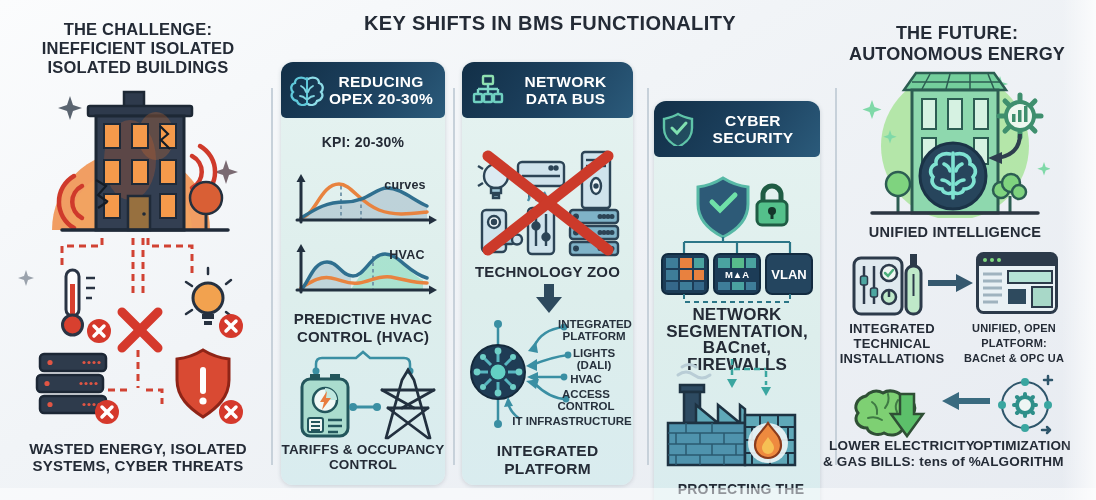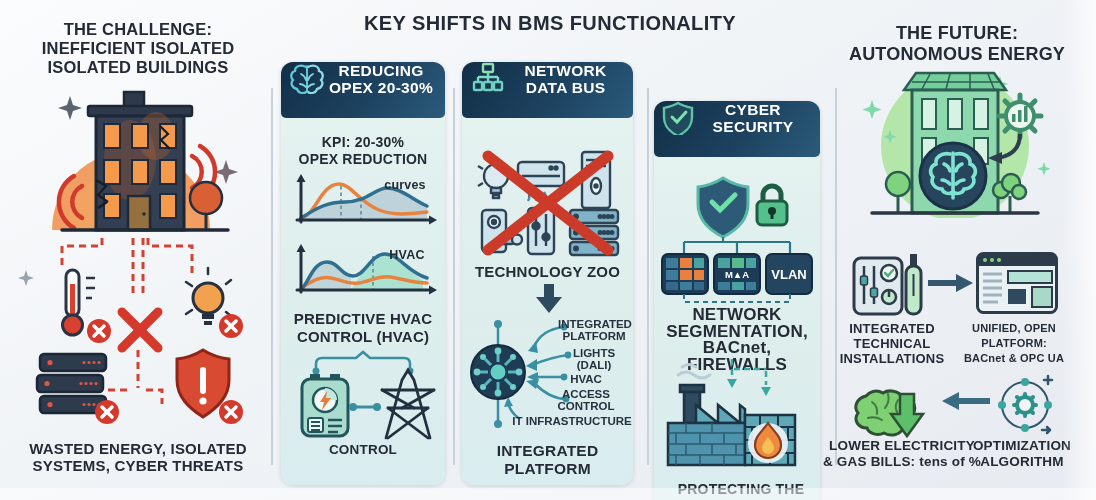--- a/index.html
+++ b/index.html
@@ -6,21 +6,21 @@
   #stage{position:relative;width:1096px;height:500px;overflow:hidden;
     font-family:"Liberation Sans","DejaVu Sans",sans-serif;
     background:linear-gradient(150deg,#fbfcfd 0%,#f1f4f7 40%,#e7ebf1 100%);}
   .abs{position:absolute;}
   .cap{font-weight:bold;color:#242b36;text-align:center;letter-spacing:.2px;}
   .cap span{display:block;}
   .card{position:absolute;top:62px;height:423px;border-radius:12px;
     background:linear-gradient(180deg,#e6f3f1 0%,#ddeeec 55%,#d9ecef 100%);
     box-shadow:0 1px 4px rgba(40,60,80,.18);}
   .card-header{position:absolute;left:0;top:0;width:100%;height:56px;
-    border-radius:12px 12px 5px 5px;display:flex;
+    border-radius:12px 12px 5px 5px;display:flex;align-items:center;
     background:linear-gradient(125deg,#12python 0%,#000 100%);
     background:linear-gradient(125deg,#122f47 0%,#1d4260 55%,#2b5b7b 100%);
     box-sizing:border-box;padding:0 8px;}
   .card-header .htxt{flex:1;text-align:center;color:#fff;font-weight:bold;
     font-size:15.5px;line-height:17px;letter-spacing:.3px;}
   .card-header .htxt span{display:block;}
   .vdiv{position:absolute;top:88px;height:377px;width:2px;background:#c7d1da;}
   .hub-label{font-weight:bold;color:#27313d;text-align:center;font-size:11.5px;line-height:12px;}
   .hub-label span{display:block;}
 </style>
@@ -203,21 +203,20 @@
           <path d="M12,12 q4,2 5,6 M24,12 q-4,2 -5,6 M11,22 q3,0 6,3 M25,22 q-3,0 -6,3" stroke="#7fd4e0" stroke-width="1.8"></path>
         </g>
       </svg>
       <div class="htxt">
         <span>REDUCING</span>
         <span>OPEX 20-30%</span>
       </div>
     </div>
     <div class="abs cap" style="left:0;top:72px;width:164px;font-size:14px;line-height:17px;">
       <span>KPI: 20-30%</span>
-      <span>OPEX REDUCTION</span>
     </div>
 
     <svg class="abs" style="left:6px;top:110px;" width="152" height="64" viewBox="0 0 152 64">
       <path d="M14,46 C30,36 40,30 58,30 C80,30 88,16 100,16 C114,16 126,28 140,34 L140,47 L14,47 Z" fill="#8aa6ba" opacity="0.4"></path>
       <g stroke="#6f93a8" stroke-width="1.8" stroke-dasharray="3.5,3">
           <line x1="54" y1="14" x2="54" y2="47"></line>
           <line x1="74" y1="26" x2="74" y2="47"></line>
         </g>
       <path d="M14,46 C28,44 34,12 52,12 C64,12 72,30 92,38 C108,44 122,42 140,40" fill="none" stroke="#e8833f" stroke-width="3.5" stroke-linecap="round"></path>
       <path d="M14,46 C30,36 40,30 58,30 C80,30 88,16 100,16 C114,16 126,28 140,34" fill="none" stroke="#2f6f8f" stroke-width="3.5" stroke-linecap="round"></path>
@@ -277,20 +276,21 @@
       <circle cx="65" cy="57" r="4" fill="#3a8fa3"></circle>
         <circle cx="89" cy="57" r="4" fill="#3a8fa3"></circle>
       <g stroke="#22303f" stroke-width="2.8" fill="none" stroke-linecap="round">
         <path d="M98,88 L114,30 M142,88 L126,30 M114,30 L120,20 L126,30"></path>
         <line x1="94" y1="40" x2="146" y2="40"></line>
           <line x1="100" y1="58" x2="140" y2="58"></line>
         <path d="M94,40 L126,58 M146,40 L114,58 M100,58 L140,88 M140,58 L100,88"></path>
       </g>
     </svg>
     <div class="abs cap" style="left:0;top:380px;width:164px;font-size:13.5px;line-height:15px;">
+      <span>TARIFFS &amp; OCCUPANCY</span>
       <span>CONTROL</span>
     </div>
   </div>
 
   <div class="card" style="left:462px;width:171px;">
     <div class="card-header">
       <svg width="36" height="32" viewBox="0 0 36 32">
         <g fill="none" stroke-width="2.4">
           <rect x="13" y="2" width="10" height="8" rx="1" stroke="#8fe0b0"></rect>
           <path d="M18,10 V15 M8,15 H28 M8,15 V20 M18,15 V20 M28,15 V20" stroke="#7fd8c8"></path>
@@ -629,20 +629,21 @@
     </g>
     <g>
       <line x1="150" y1="147" x2="150" y2="130" stroke="#2c5d52" stroke-width="3"></line>
       <circle cx="141" cy="124" r="8" fill="#7fd37f" stroke="#2c5d52" stroke-width="2.5"></circle>
       <circle cx="151" cy="117" r="9" fill="#7fd37f" stroke="#2c5d52" stroke-width="2.5"></circle>
       <circle cx="159" cy="126" r="7" fill="#7fd37f" stroke="#2c5d52" stroke-width="2.5"></circle>
     </g>
     <line x1="12" y1="147" x2="178" y2="147" stroke="#2c3642" stroke-width="3.5" stroke-linecap="round"></line>
   </svg>
 
+  <div class="abs cap" style="left:855px;top:224px;width:200px;font-size:14.5px;">UNIFIED INTELLIGENCE</div>
 
   <svg class="abs" style="left:852px;top:252px;" width="72" height="66" viewBox="0 0 72 66">
     <rect x="2" y="6" width="48" height="56" rx="7" fill="#dfe9ee" stroke="#2c3a4a" stroke-width="3"></rect>
     <line x1="12" y1="14" x2="12" y2="52" stroke="#2c3a4a" stroke-width="2.5"></line>
     <rect x="8.5" y="24" width="7" height="9" rx="2" fill="#4da6a0" stroke="#2c3a4a" stroke-width="1.5"></rect>
     <line x1="22" y1="14" x2="22" y2="52" stroke="#2c3a4a" stroke-width="2.5"></line>
     <rect x="18.5" y="36" width="7" height="9" rx="2" fill="#4da6a0" stroke="#2c3a4a" stroke-width="1.5"></rect>
     <circle cx="37" cy="21" r="8" fill="#eef6f2" stroke="#2c3a4a" stroke-width="2.5"></circle>
     <path d="M33,21 l3,3 5,-6" stroke="#4db07c" stroke-width="2.5" fill="none" stroke-linecap="round"></path>
     <circle cx="37" cy="45" r="7" fill="#bfe9c9" stroke="#2c3a4a" stroke-width="2.5"></circle>

